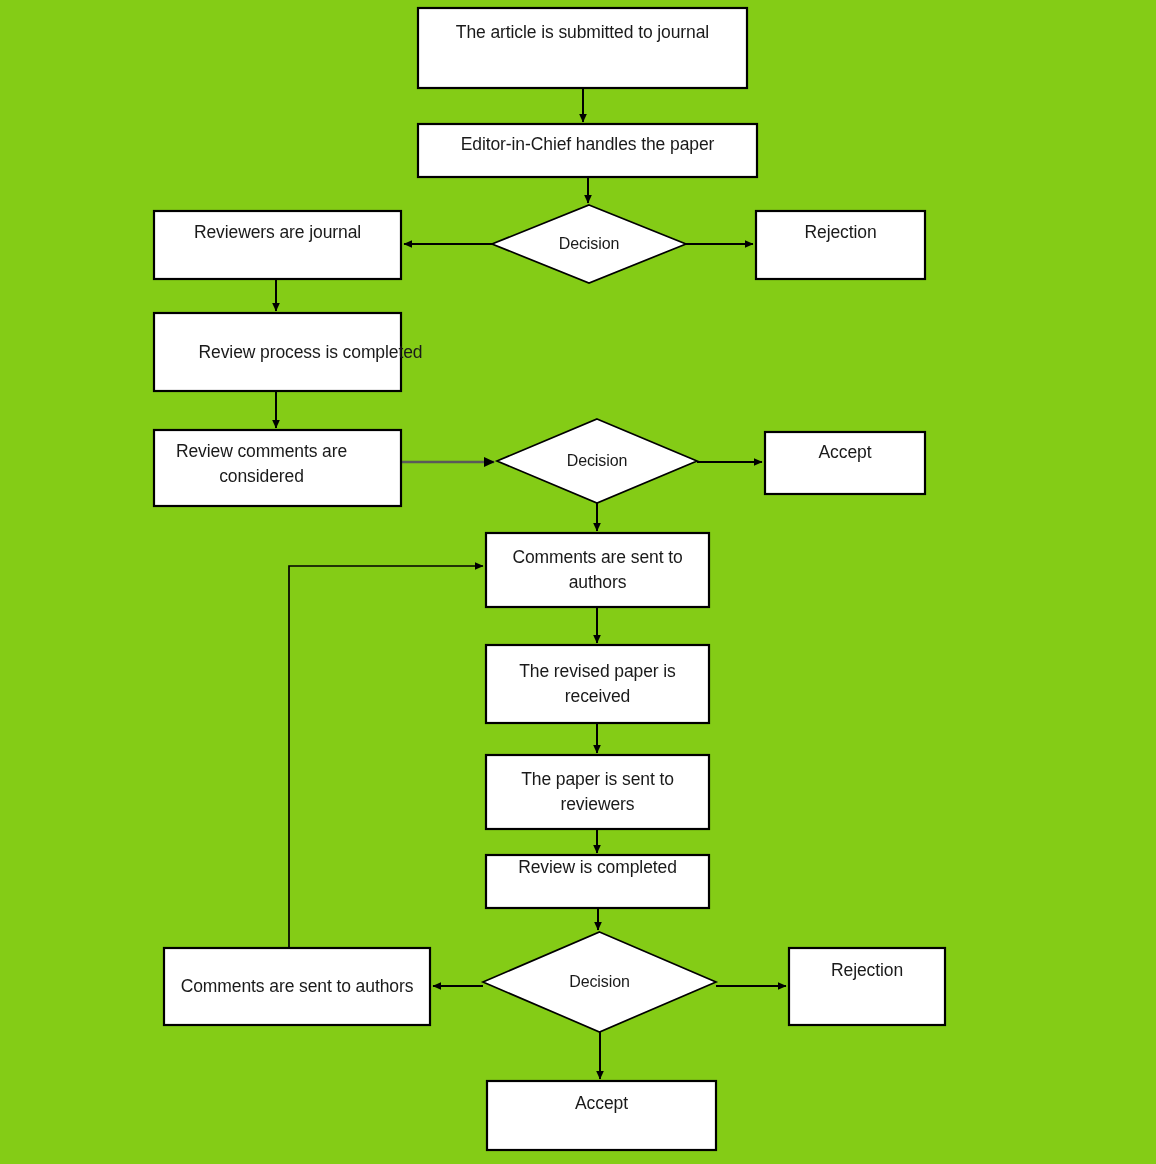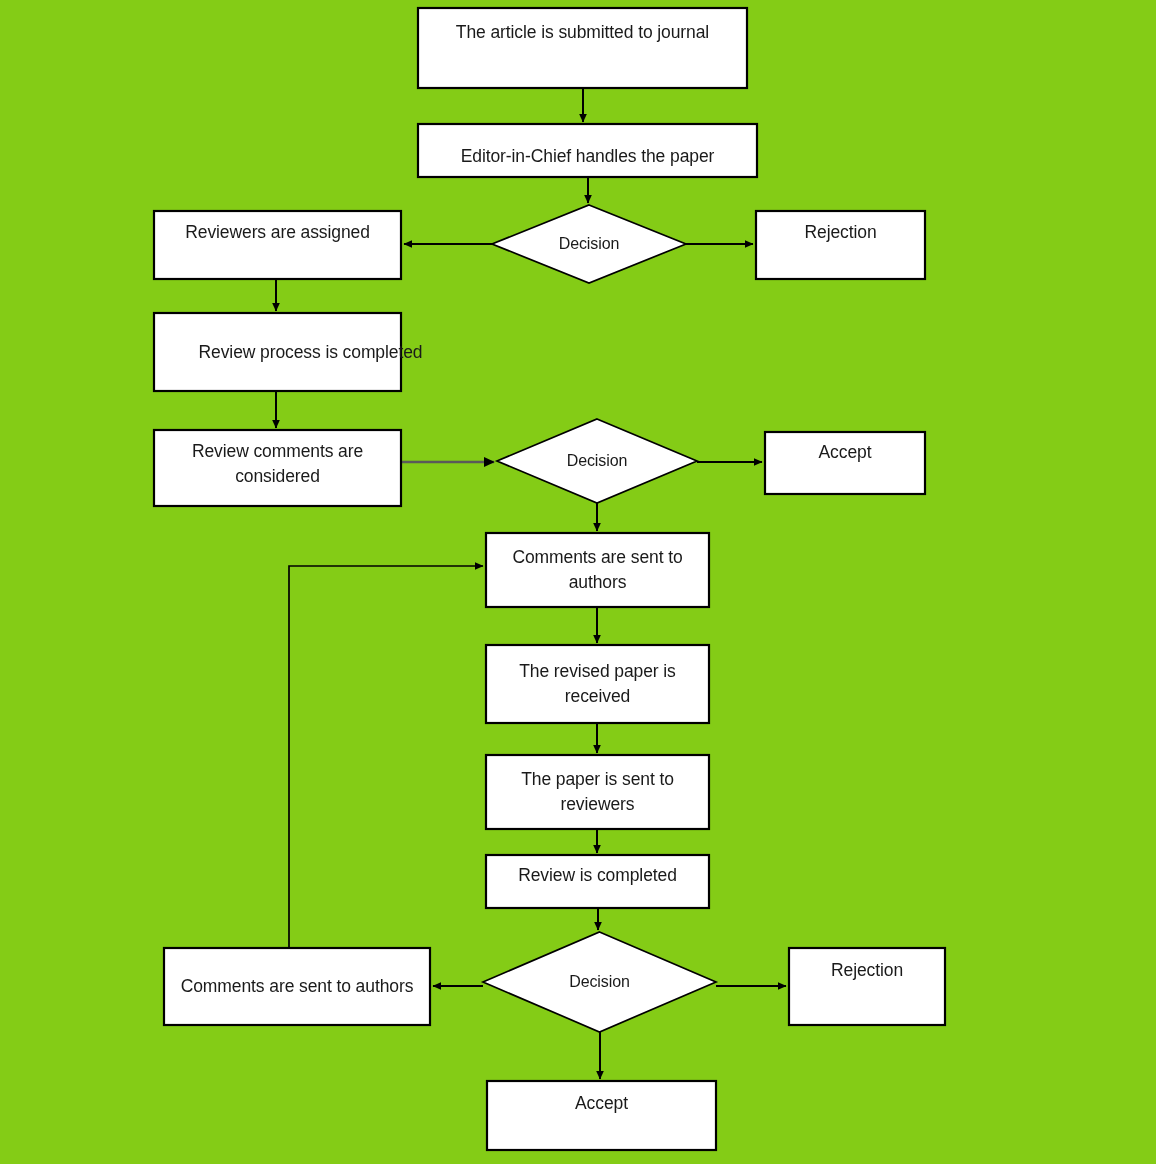--- a/index.html
+++ b/index.html
@@ -118,31 +118,31 @@
         <rect x="486" y="855" width="223" height="53" class="node-shape process"></rect>
         <polygon points="599.5,932 716,982 599.5,1032 483,982" class="node-shape diamond"></polygon>
         <rect x="164" y="948" width="266" height="77" class="node-shape process"></rect>
         <rect x="789" y="948" width="156" height="77" class="node-shape process"></rect>
         <rect x="487" y="1081" width="229" height="69" class="node-shape process"></rect>
       </g>
   </svg>
 
   <div id="label-layer">
       <div class="node-label top-aligned" style="left: 418px; top: 8px; width: 329px; height: 80px; padding-top: 12px;">The article is submitted to journal</div>
-      <div class="node-label top-aligned" style="left: 418px; top: 124px; width: 339px; height: 54px; padding-top: 20px; border-radius: 18px;">Editor-in-Chief handles the paper</div>
+      <div class="node-label top-aligned" style="left: 418px; top: 124px; width: 339px; height: 54px; padding-top: 8px; border-radius: 18px;">Editor-in-Chief handles the paper</div>
       <div class="node-label diamond-label" style="left: 492px; top: 205px; width: 194px; height: 78px;">Decision</div>
-      <div class="node-label top-aligned" style="left: 154px; top: 211px; width: 247px; height: 68px; padding-top: 9px;">Reviewers are assigned</div>
+      <div class="node-label top-aligned" style="left: 154px; top: 211px; width: 247px; height: 68px; padding-top: 9px;">Reviewers are journal</div>
       <div class="node-label top-aligned" style="left: 756px; top: 211px; width: 169px; height: 68px; padding-top: 9px;">Rejection</div>
       <div class="node-label" style="left: 154px; top: 313px; width: 247px; height: 78px; margin-left: 33px;">Review process is completed</div>
-      <div class="node-label" style="left: 154px; top: 430px; width: 247px; height: 68px;">Review comments are considered</div>
+      <div class="node-label" style="left: 138px; top: 430px; width: 247px; height: 68px;">Review comments are considered</div>
       <div class="node-label diamond-label" style="left: 497px; top: 419px; width: 200px; height: 84px;">Decision</div>
       <div class="node-label top-aligned" style="left: 765px; top: 432px; width: 160px; height: 62px; padding-top: 8px;">Accept</div>
       <div class="node-label" style="left: 486px; top: 533px; width: 223px; height: 74px;">Comments are sent to authors</div>
       <div class="node-label" style="left: 486px; top: 645px; width: 223px; height: 78px;">The revised paper is received</div>
       <div class="node-label" style="left: 486px; top: 755px; width: 223px; height: 74px;">The paper is sent to reviewers</div>
-      <div class="node-label top-aligned" style="left: 486px; top: 855px; width: 223px; height: 53px; padding-top: 8px;">Review is completed</div>
+      <div class="node-label top-aligned" style="left: 486px; top: 855px; width: 223px; height: 53px; ">Review is completed</div>
       <div class="node-label diamond-label" style="left: 483px; top: 932px; width: 233px; height: 100px;">Decision</div>
       <div class="node-label" style="left: 164px; top: 948px; width: 266px; height: 77px;">Comments are sent to authors</div>
       <div class="node-label top-aligned" style="left: 789px; top: 948px; width: 156px; height: 77px; padding-top: 10px;">Rejection</div>
       <div class="node-label top-aligned" style="left: 487px; top: 1081px; width: 229px; height: 69px; padding-top: 10px;">Accept</div>
     </div>
 
 </div>
 
 </body></html>

